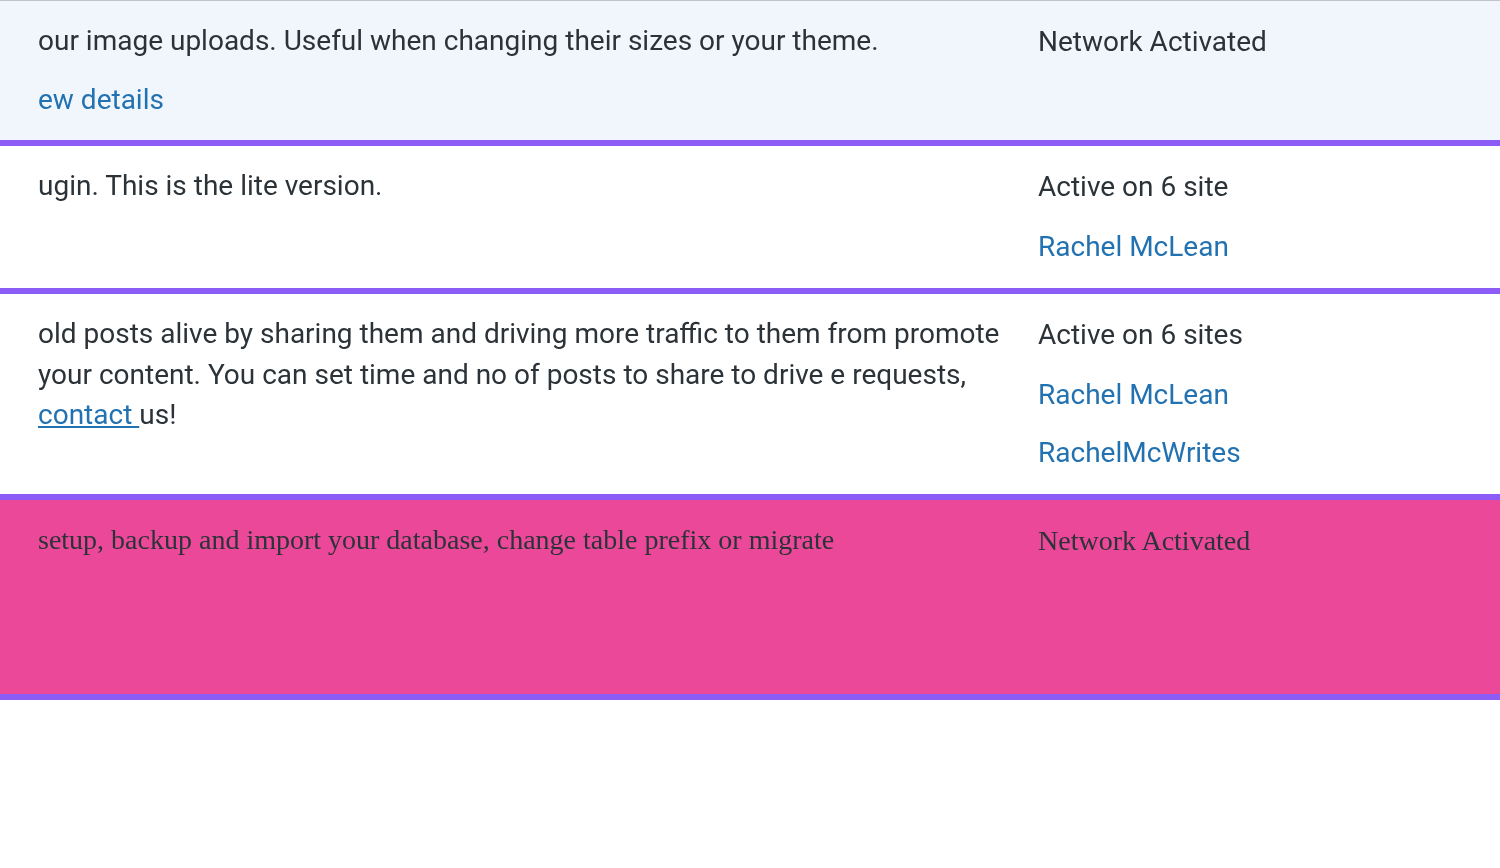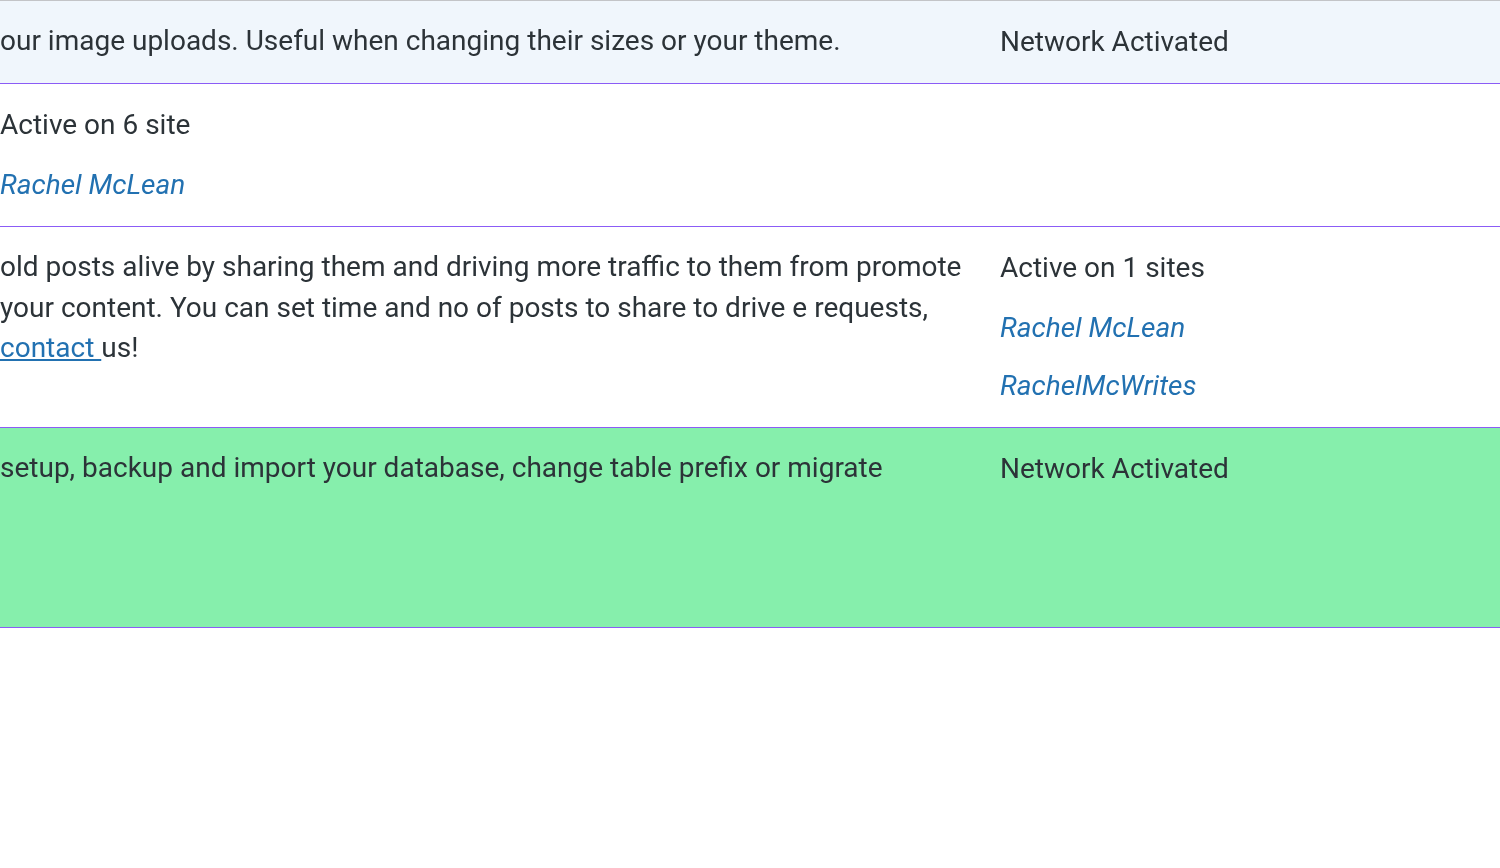--- a/index.html
+++ b/index.html
@@ -14,22 +14,23 @@
       background: #ffffff;
       width: 1500px;
       overflow: hidden;
     }
     .table {
       width: 100%;
       border-collapse: collapse;
     }
     .row {
       display: flex;
-      border-bottom: 1px solid #8b5cf6;
+      border-bottom: 6px solid #8b5cf6;
       min-height: 80px;
+      padding-left: 38px;
     }
     .col-desc {
       flex: 1;
       padding: 20px 30px 20px 0;
       line-height: 1.45;
       color: #2c3338;
       max-width: 1000px;
     }
     .col-status {
       width: 430px;
@@ -49,67 +50,73 @@
       text-align: right;
     }
     .meta-row {
       margin-top: 18px;
     }
     .site-link {
       color: #2271b1;
       display: block;
       margin-top: 18px;
       cursor: pointer;
-      font-style: italic;
     }
     .site-link + .site-link {
       margin-top: 16px;
     }
     .status-heading {
       color: #2c3338;
       font-weight: 400;
     }
     
     .row-0 {
       background: #f0f6fc;
       border-top: 1px solid #c3c4c7;
     }
     
     .row-3 {
-      background: #86efac;
+      background: #ec4899;
       min-height: 200px;
+      font-family: Liberation Serif, serif;
     }
   </style>
 </head>
 <body>
 
 <div class="table">
 
   <div class="row row-0">
     <div class="col-desc">
       <span>our image uploads. Useful when changing their sizes or your theme.</span>
+      <div class="meta-row">
+        <span class="link">ew details</span>
+      </div>
     </div>
     <div class="col-status">
       <span class="status-heading">Network Activated</span>
     </div>
   </div>
 
   <div class="row">
+    <div class="col-desc">
+      <span>ugin. This is the lite version.</span>
+    </div>
     <div class="col-status">
       <span class="status-heading">Active on 6 site</span>
       <span class="site-link">Rachel McLean</span>
     </div>
   </div>
 
   <div class="row">
     <div class="col-desc">
       <span>old posts alive by sharing them and driving more traffic to them from promote your content. You can set time and no of posts to share to drive e requests, </span><span class="link-underline">contact </span><span>us!</span>
     </div>
     <div class="col-status">
-      <span class="status-heading">Active on 1 sites</span>
+      <span class="status-heading">Active on 6 sites</span>
       <span class="site-link">Rachel McLean</span>
       <span class="site-link">RachelMcWrites</span>
     </div>
   </div>
 
   <div class="row row-3">
     <div class="col-desc">
       <span> setup, backup and import your database, change table prefix or migrate</span>
     </div>
     <div class="col-status">

